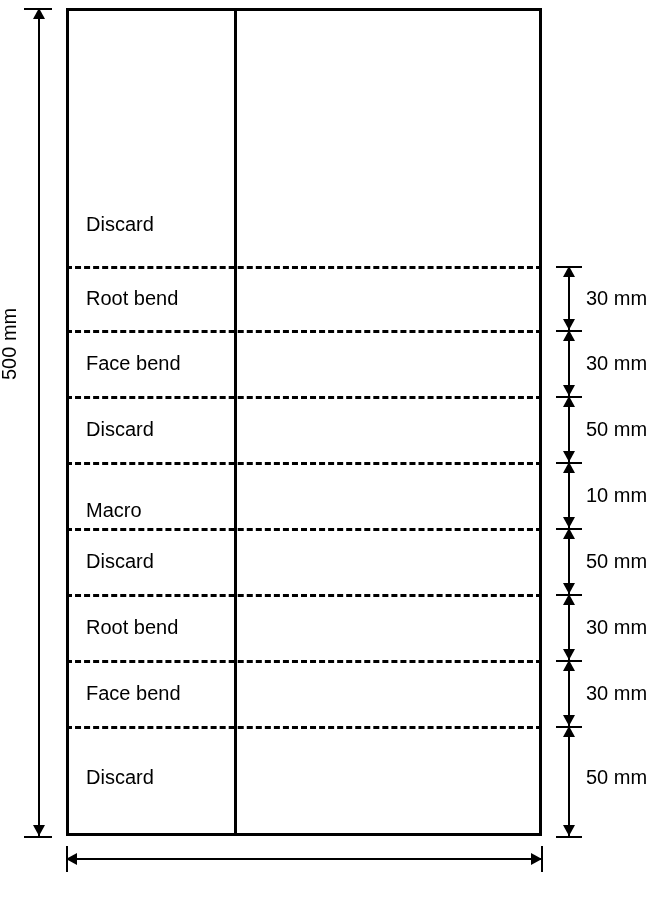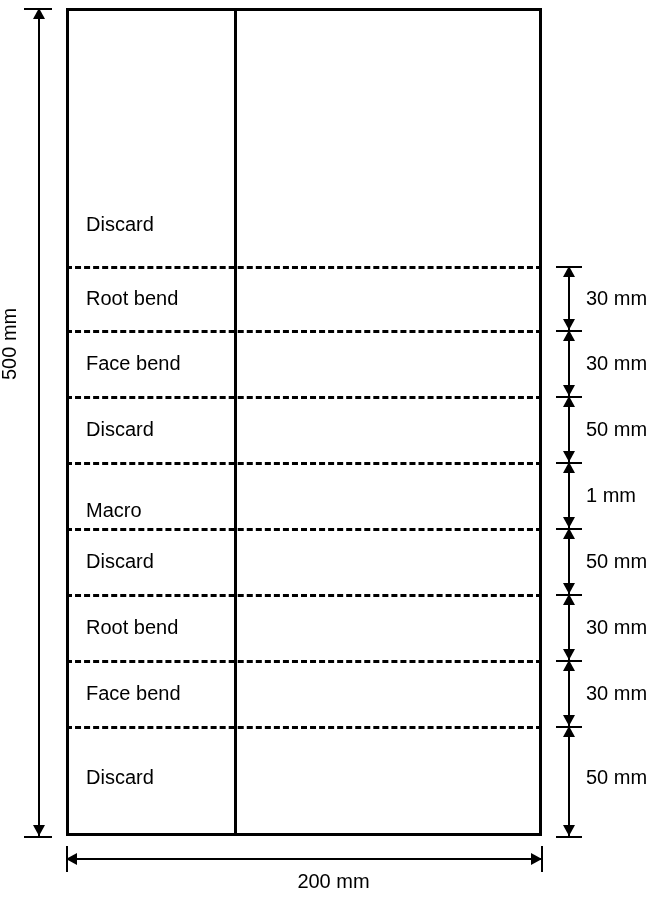--- a/index.html
+++ b/index.html
@@ -188,21 +188,21 @@
   <div class="vdim-right" style="top:396px; height:66px;"></div>
   <div class="arrow-up" style="left:563px; top:396px;"></div>
   <div class="arrow-down" style="left:563px; top:451px;"></div>
   <div class="tick-h" style="left:556px; top:396px; width:26px;"></div>
   <div class="rdim-label" style="top:418px;">50 mm</div>
 
   <div class="vdim-right" style="top:462px; height:66px;"></div>
   <div class="arrow-up" style="left:563px; top:462px;"></div>
   <div class="arrow-down" style="left:563px; top:517px;"></div>
   <div class="tick-h" style="left:556px; top:462px; width:26px;"></div>
-  <div class="rdim-label" style="top:484px;">1 mm</div>
+  <div class="rdim-label" style="top:484px;">10 mm</div>
 
   <div class="vdim-right" style="top:528px; height:66px;"></div>
   <div class="arrow-up" style="left:563px; top:528px;"></div>
   <div class="arrow-down" style="left:563px; top:583px;"></div>
   <div class="tick-h" style="left:556px; top:528px; width:26px;"></div>
   <div class="rdim-label" style="top:550px;">50 mm</div>
 
   <div class="vdim-right" style="top:594px; height:66px;"></div>
   <div class="arrow-up" style="left:563px; top:594px;"></div>
   <div class="arrow-down" style="left:563px; top:649px;"></div>
@@ -220,15 +220,14 @@
   <div class="arrow-down" style="left:563px; top:825px;"></div>
   <div class="tick-h" style="left:556px; top:726px; width:26px;"></div>
   <div class="tick-h" style="left:556px; top:836px; width:26px;"></div>
   <div class="rdim-label" style="top:766px;">50 mm</div>
 
   <div class="hdim"></div>
   <div class="arrow-left" style="left:66px;  top:853px;"></div>
   <div class="arrow-right" style="left:531px; top:853px;"></div>
   <div class="tick-v" style="left:66px;  top:846px; height:26px;"></div>
   <div class="tick-v" style="left:541px; top:846px; height:26px;"></div>
-  <div class="label-200">200 mm</div>
 
 </div>
 
 </body></html>

